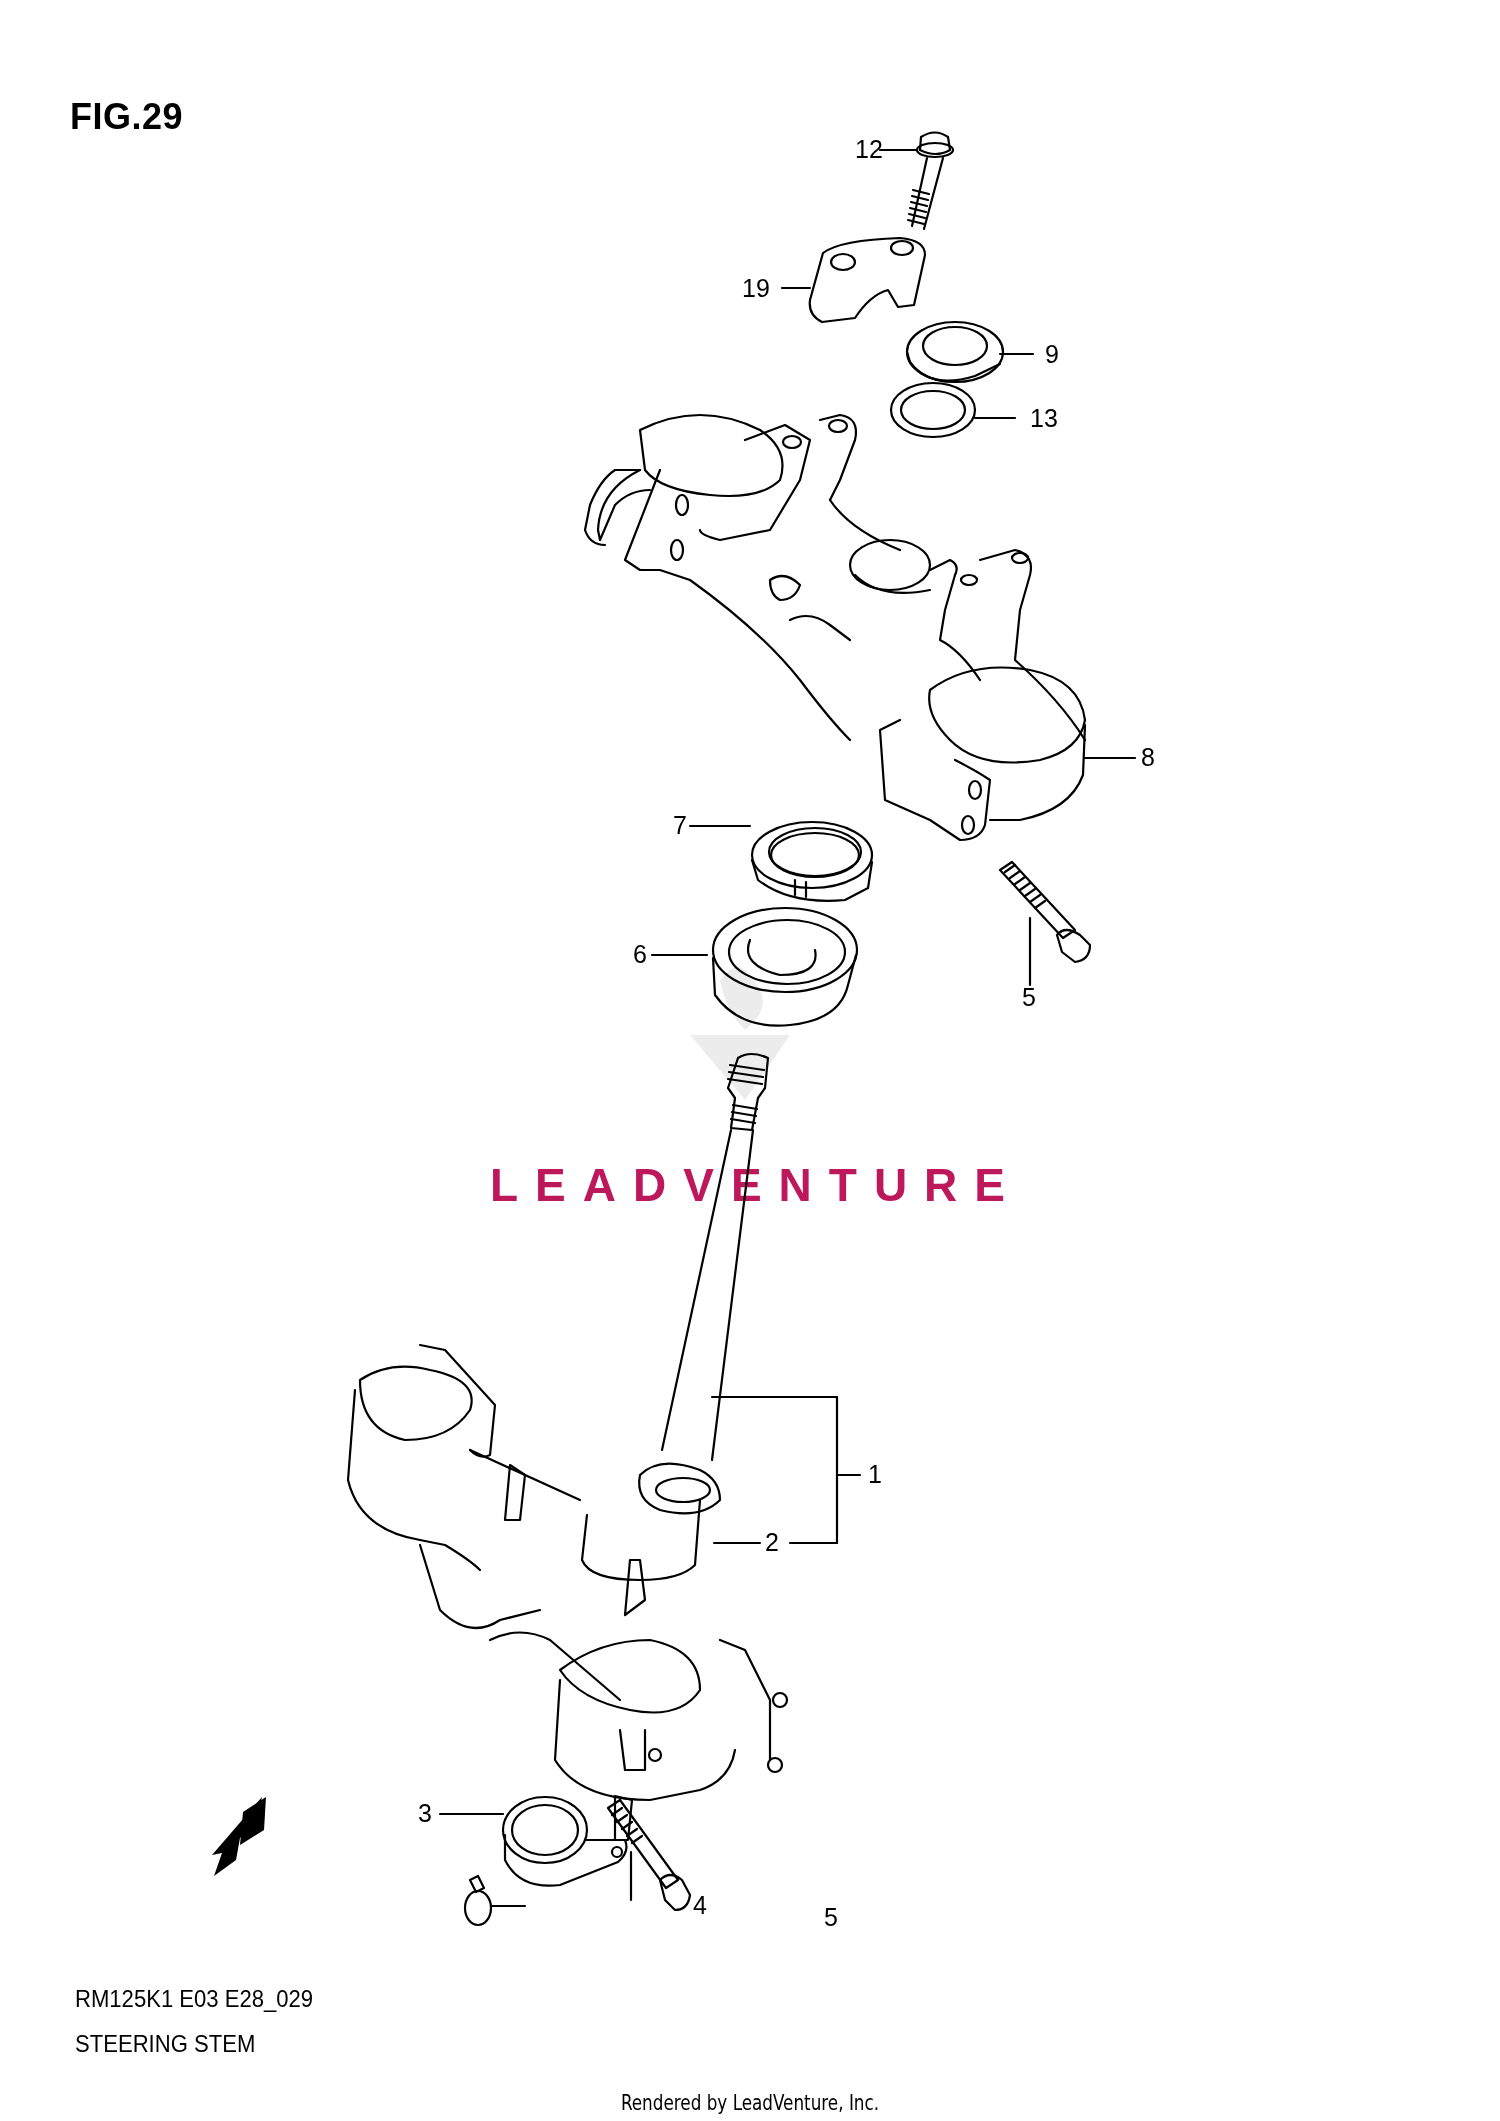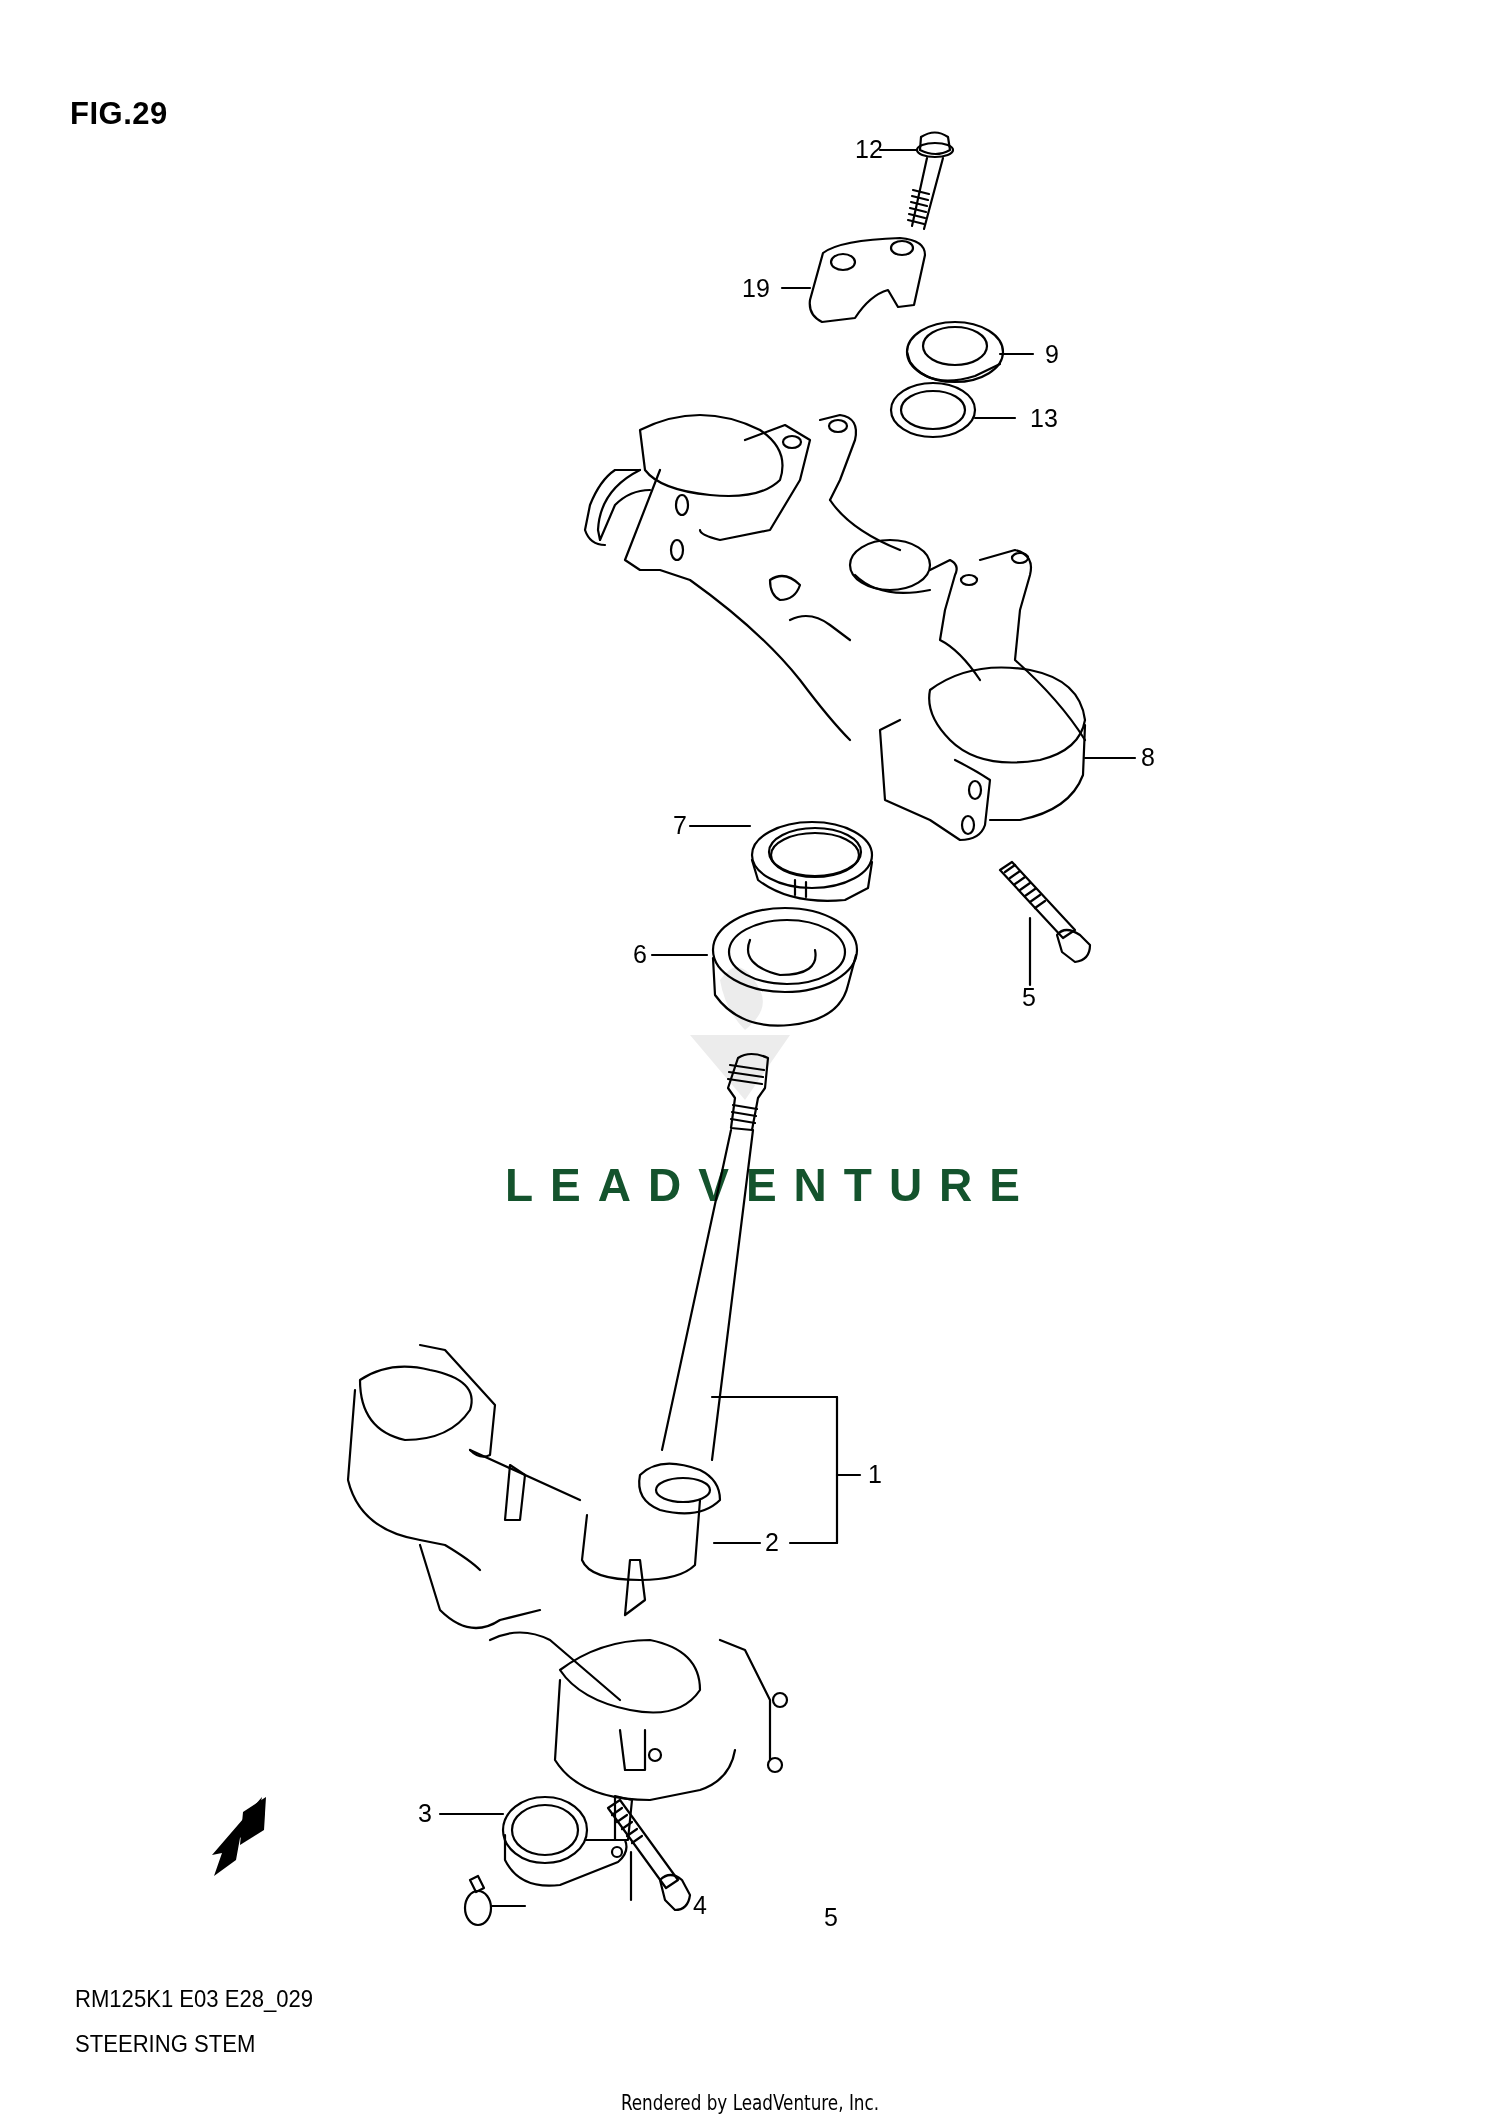--- a/index.html
+++ b/index.html
@@ -1,22 +1,22 @@
 <!DOCTYPE html>
 <html><head>
 <meta charset="utf-8">
 <style>
   html, body { margin:0; padding:0; background:#ffffff; }
   body { width:1500px; height:2121px; position:relative; overflow:hidden; font-family:"Liberation Sans", sans-serif; color:#000; }
-  .fig-title { position:absolute; left:70px; top:96px; font-size:31px; font-weight:bold; letter-spacing:0.5px; }
+  .fig-title { position:absolute; left:70px; top:96px; font-size:36px; font-weight:bold; letter-spacing:0.5px; }
   .callout { position:absolute; font-size:25px; line-height:1; }
   .footer-code { position:absolute; left:75px; top:1985px; font-size:24px; transform:scaleX(0.92); transform-origin:left; }
   .footer-name { position:absolute; left:75px; top:2030px; font-size:24px; transform:scaleX(0.92); transform-origin:left; }
   .rendered { position:absolute; left:0; width:1500px; top:2090px; text-align:center; font-size:22px; font-family:"DejaVu Sans Condensed","DejaVu Sans", sans-serif; transform:scaleX(0.85); }
-  .watermark { position:absolute; left:490px; top:1158px; font-size:46px; letter-spacing:17px; color:#14532d; font-weight:bold;margin-left:15px; }
+  .watermark { position:absolute; left:490px; top:1158px; font-size:46px; letter-spacing:17px; color:#be185d; font-weight:bold; }
   svg.art { position:absolute; left:0; top:0; }
 </style>
 </head>
 <body>
 
 <div class="fig-title">FIG.29</div>
 
 <div class="watermark">LEADVENTURE</div>
 
 <svg class="art" width="1500" height="2121" viewBox="0 0 1500 2121" fill="none" stroke="#000" stroke-width="2.2" stroke-linecap="round" stroke-linejoin="round">

